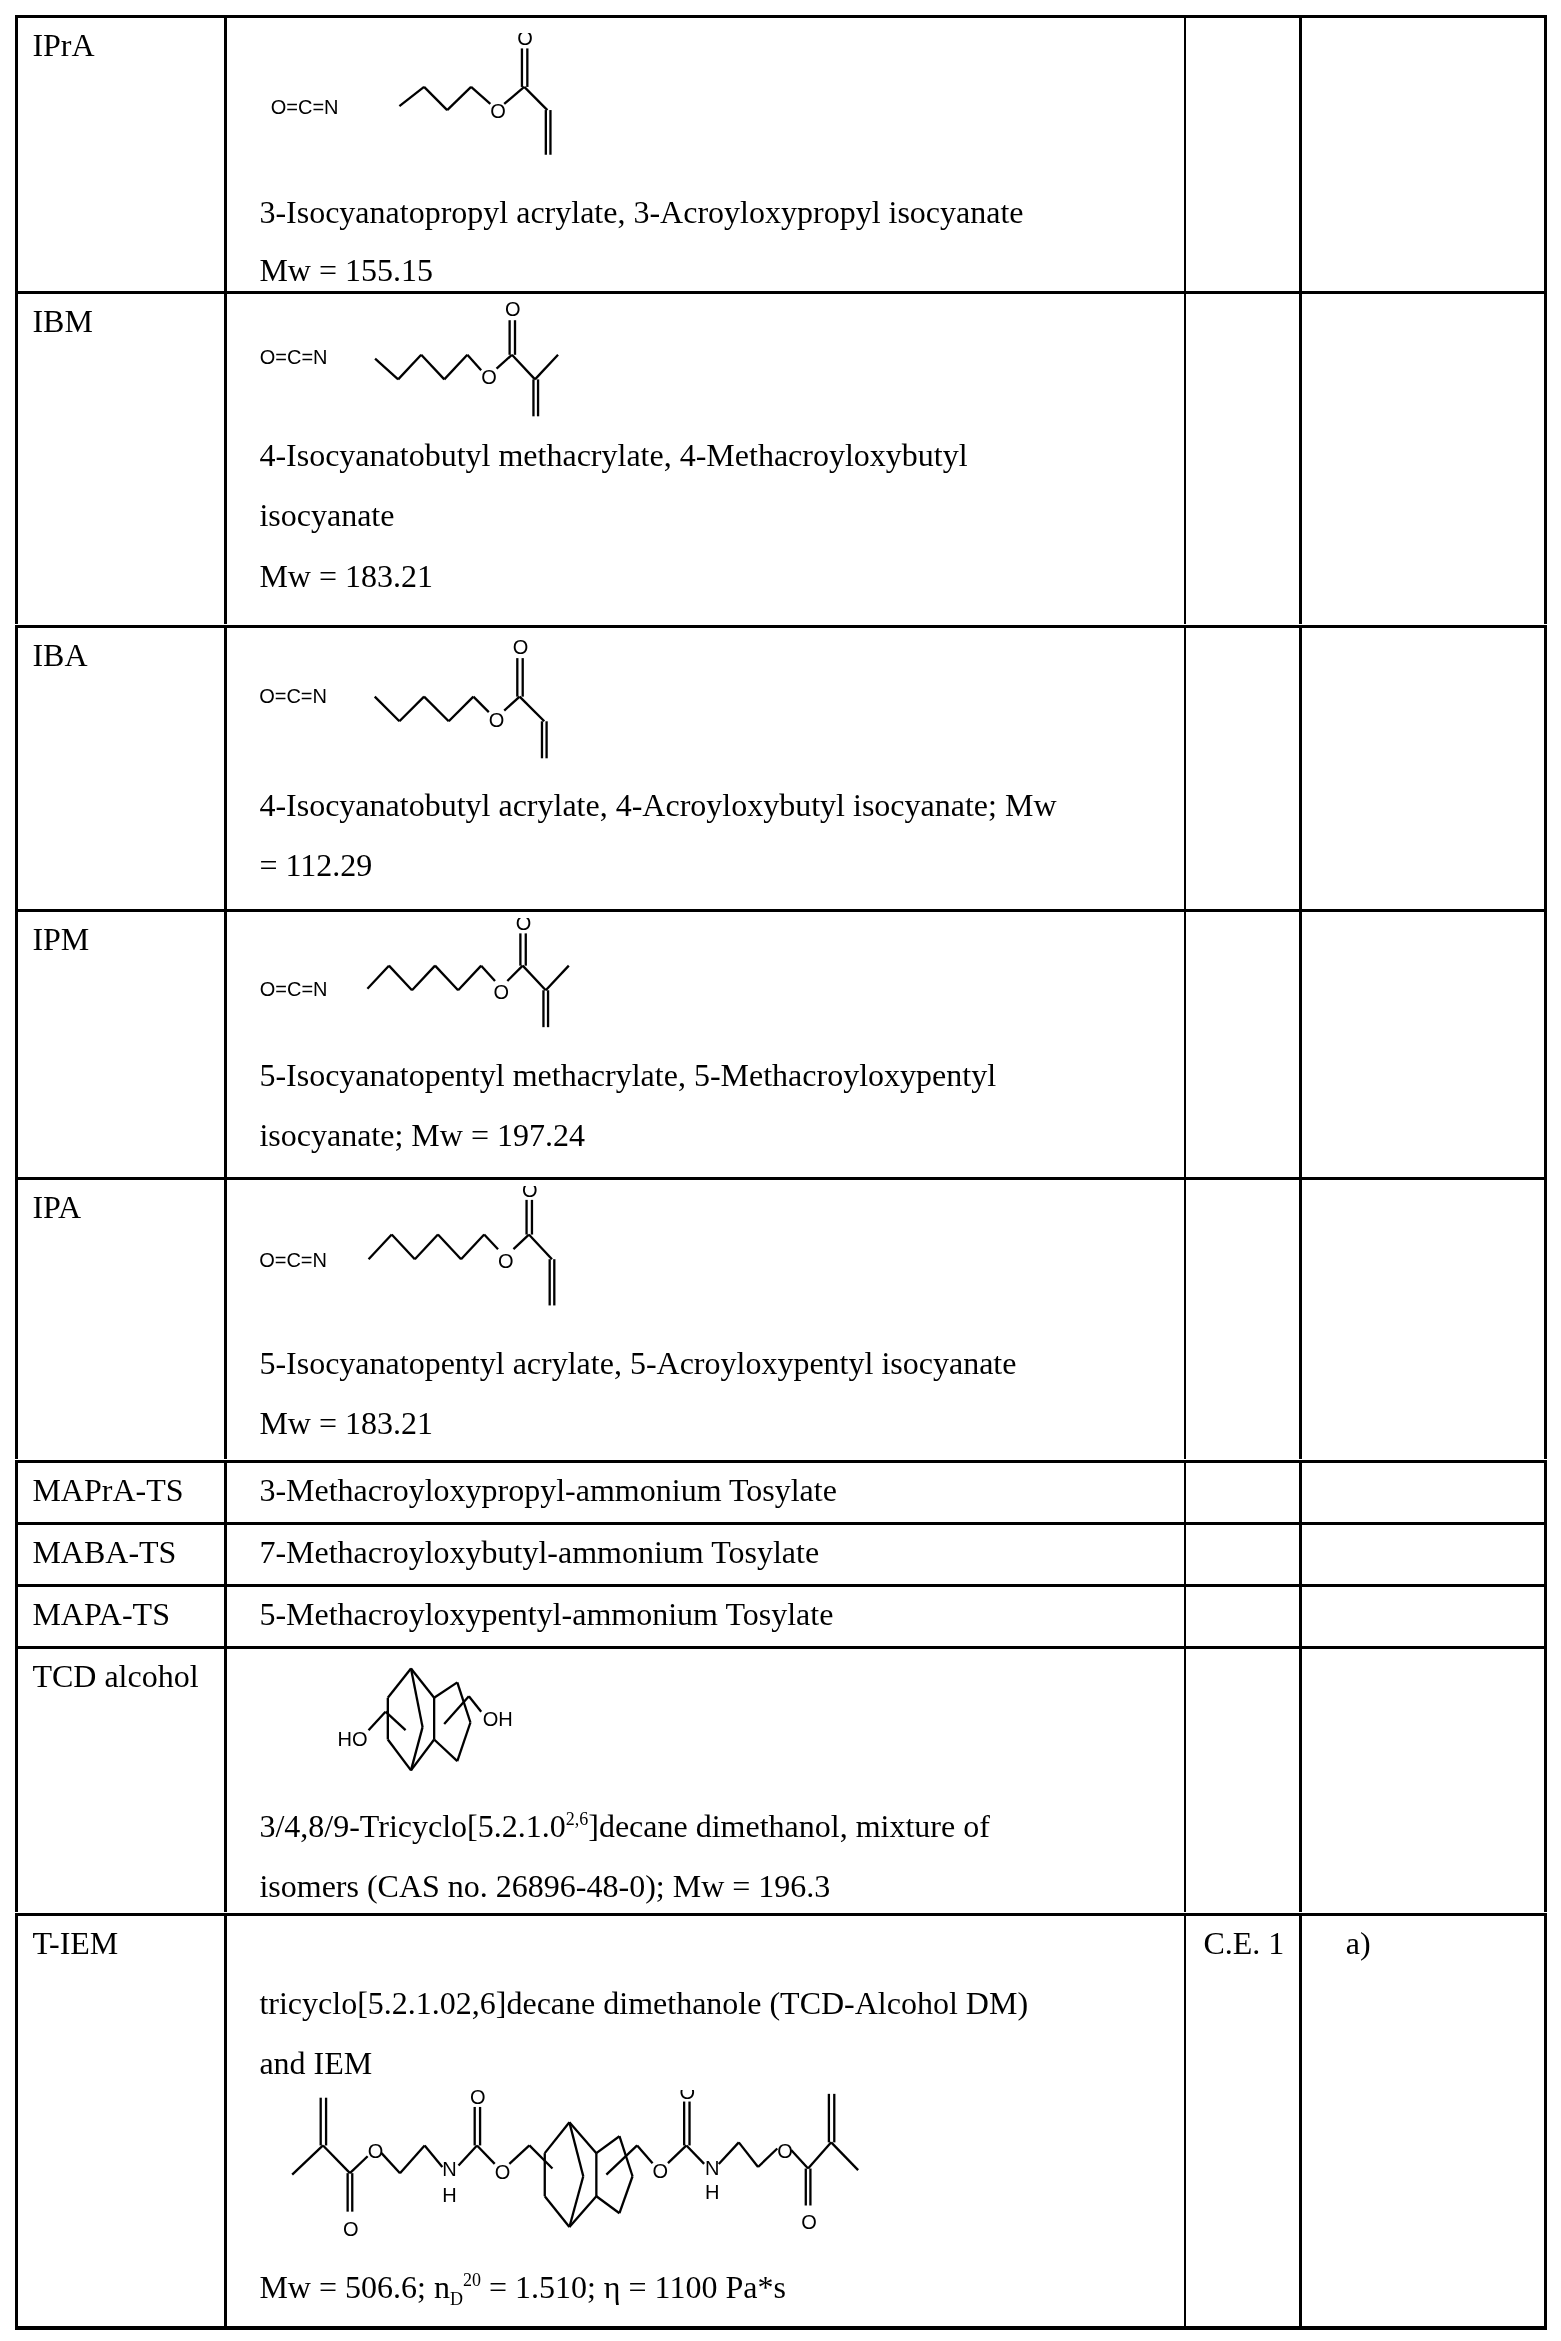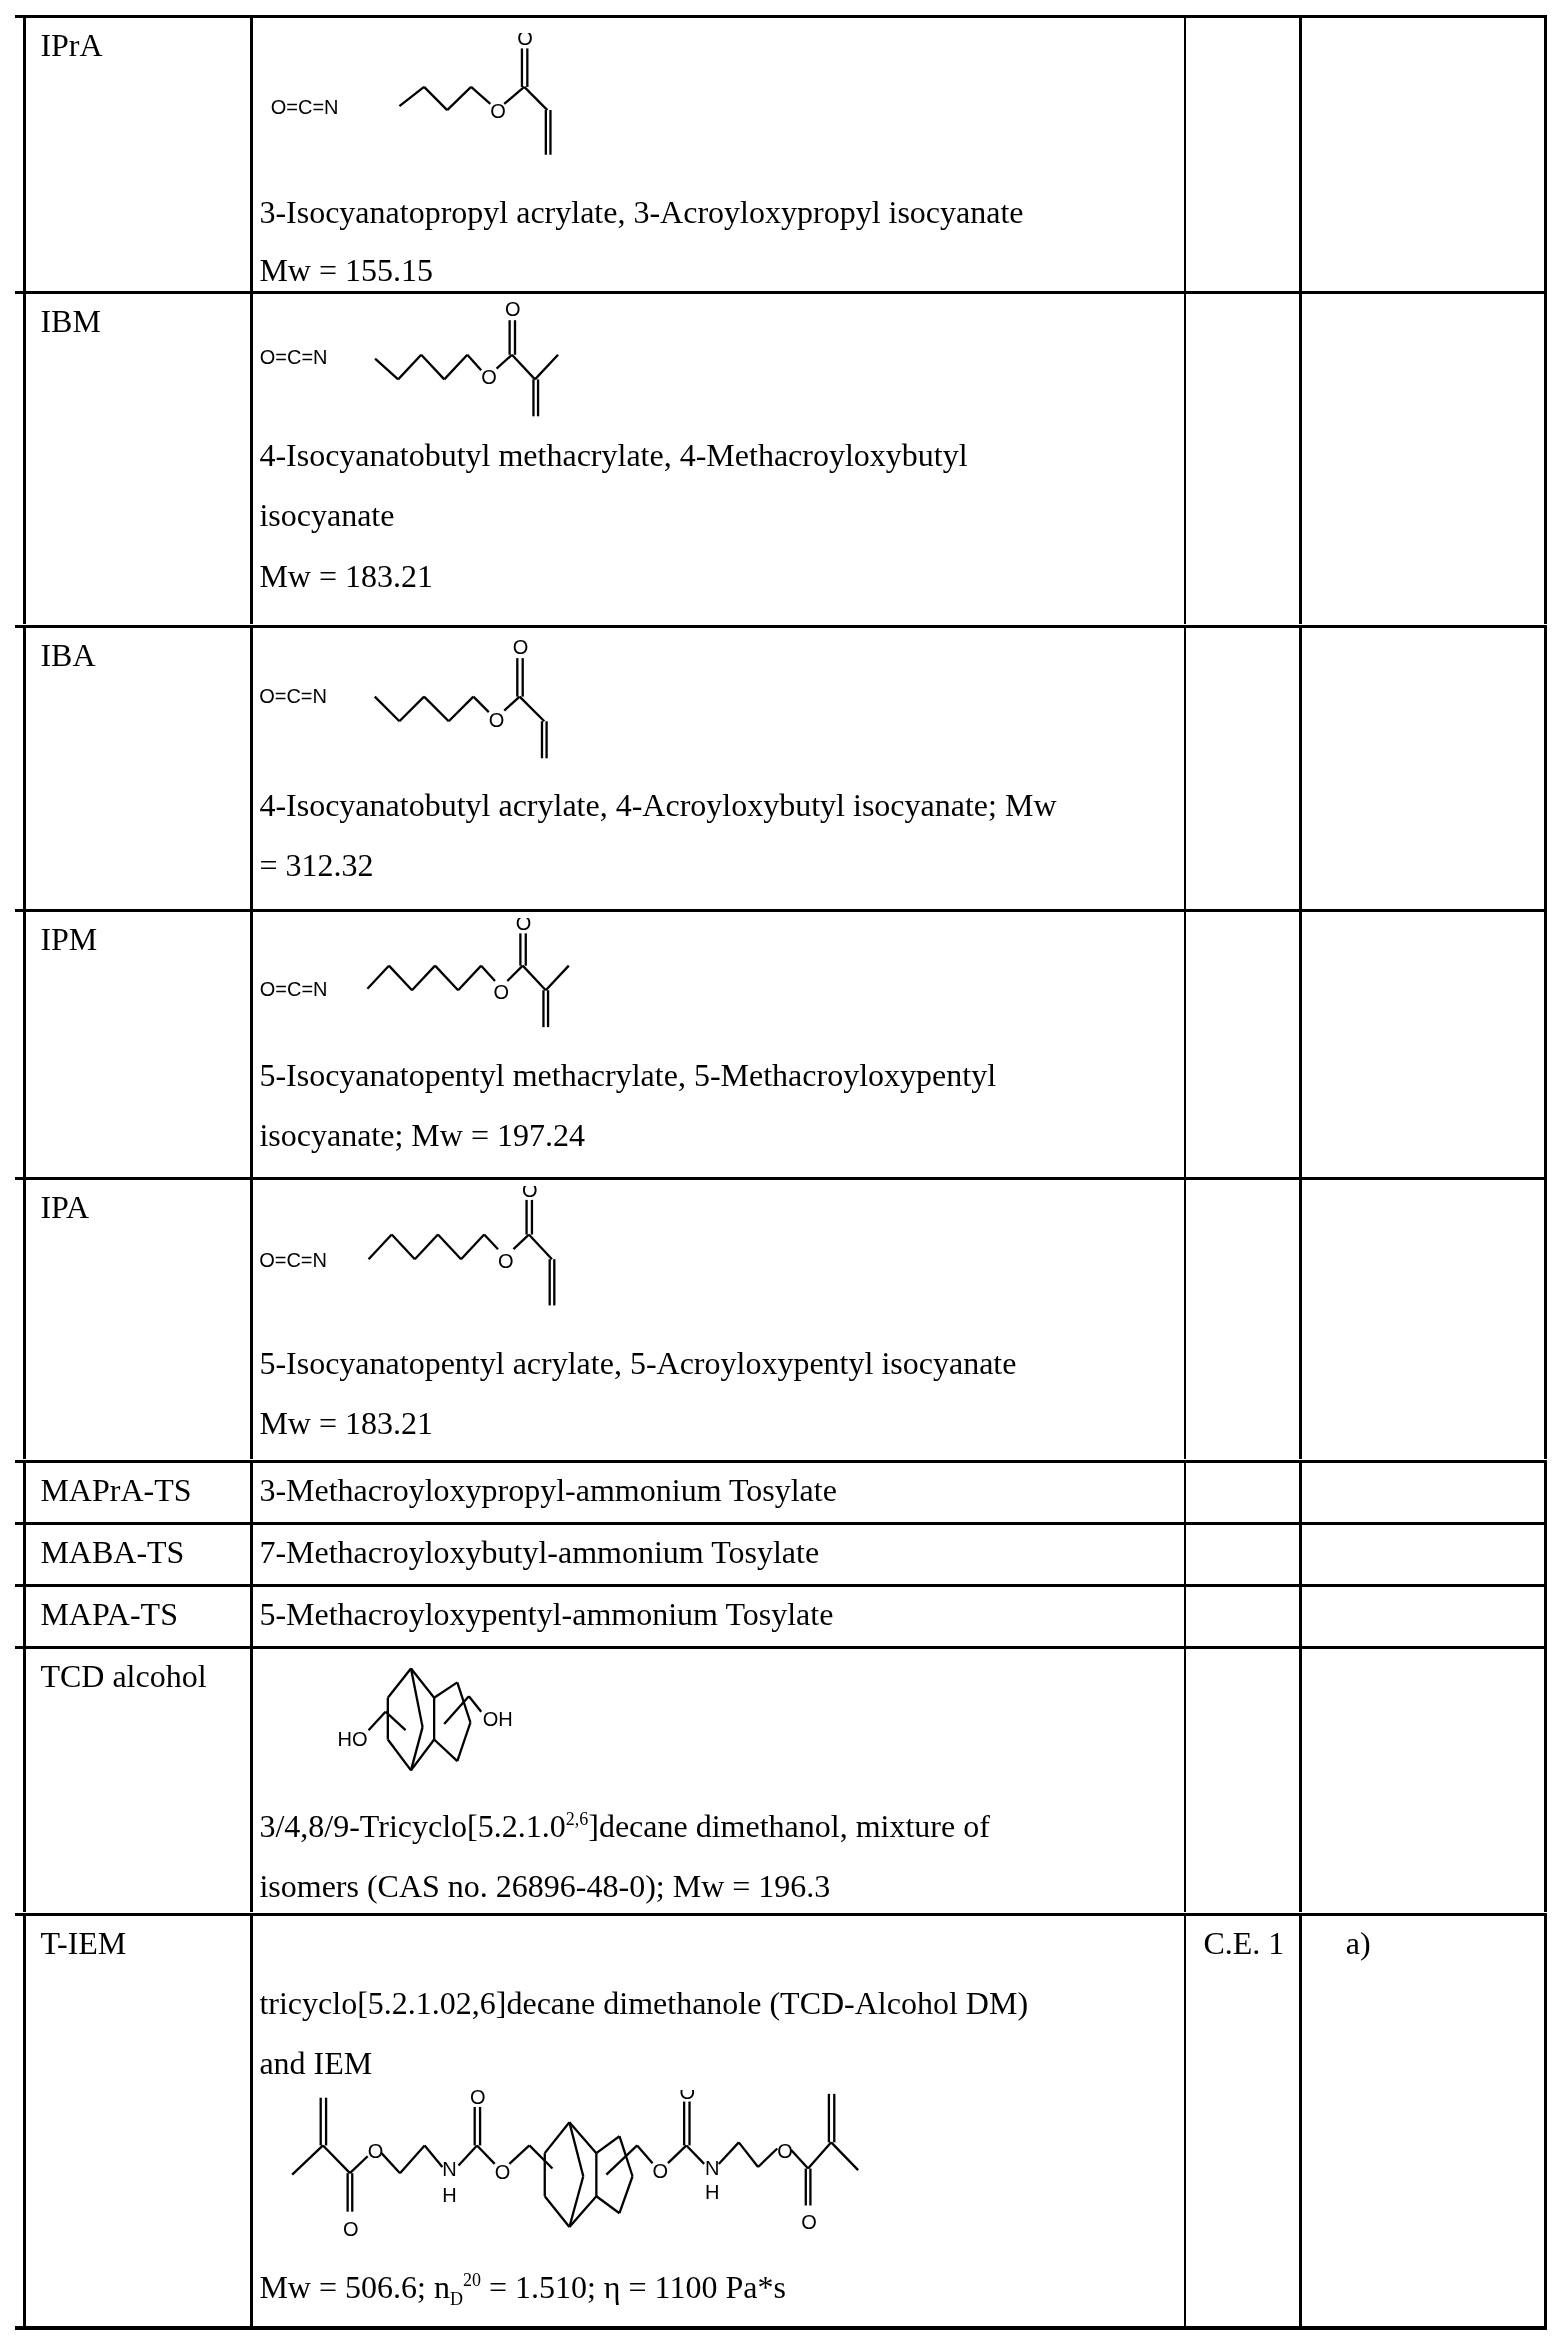--- a/index.html
+++ b/index.html
@@ -2,21 +2,21 @@
 <html style="font-size:12.3px"><head>
 <meta charset="utf-8">
 <style>
   html, body { margin:0; padding:0; background:#ffffff; }
   body { width:1561px; height:2342px; position:relative; overflow:hidden;
          font-family:"Liberation Serif", "DejaVu Serif", serif; color:#000; }
   .tbl { position:absolute; left:15.4px; top:14.7px; width:1532px; height:2311px; }
   .row { position:absolute; left:0; width:1532px; border-top:3.9px solid #000; box-sizing:border-box; }
   .row.last { border-bottom:4.6px solid #000; }
   .cell { position:absolute; top:0; bottom:0; box-sizing:border-box; }
-  .c0 { left:8px; width:230px; border-left:3.1px solid #000; border-right:3.1px solid #000; }
+  .c0 { left:0; width:212px; border-left:3.1px solid #000; border-right:3.1px solid #000; }
   .c1 { left:230px; width:941px; border-right:2.3px solid #000; }
   .c2 { left:1171px; width:116px; border-right:3.1px solid #000; }
   .c3 { left:1315px; width:217px; border-right:3.9px solid #000; }
   .txt { position:absolute; font-size:32px; line-height:60px; white-space:nowrap; }
   .abbr { left:14px; top:-3.1px; }
   .desc { left:14px; }
   .mol { position:absolute; left:0; }
   svg text { font-family:"Liberation Sans", "DejaVu Sans", sans-serif; }
   sup, sub { font-size:18px; line-height:0; }
 </style>
@@ -109,21 +109,21 @@
           <line x1="385" y1="112" x2="385" y2="160"></line>
             <line x1="391" y1="112" x2="391" y2="160"></line>
         </g>
         <g font-size="26" fill="#000">
           <text x="18" y="88">O=C=N</text>
           <text x="316" y="120">O</text>
           <text x="347" y="25">O</text>
         </g>
       </svg>
       <div class="txt desc" style="top:147px;">4-Isocyanatobutyl acrylate, 4-Acroyloxybutyl isocyanate; Mw</div>
-      <div class="txt desc" style="top:207px;">= 312.32</div>
+      <div class="txt desc" style="top:207px;">= 112.29</div>
     </div>
     <div class="cell c2"></div>
     <div class="cell c3"></div>
   </div>
 
   <div class="row" style="top:894px; height:269px;">
     <div class="cell c0">
       <div class="txt abbr">IPM</div>
     </div>
     <div class="cell c1">

